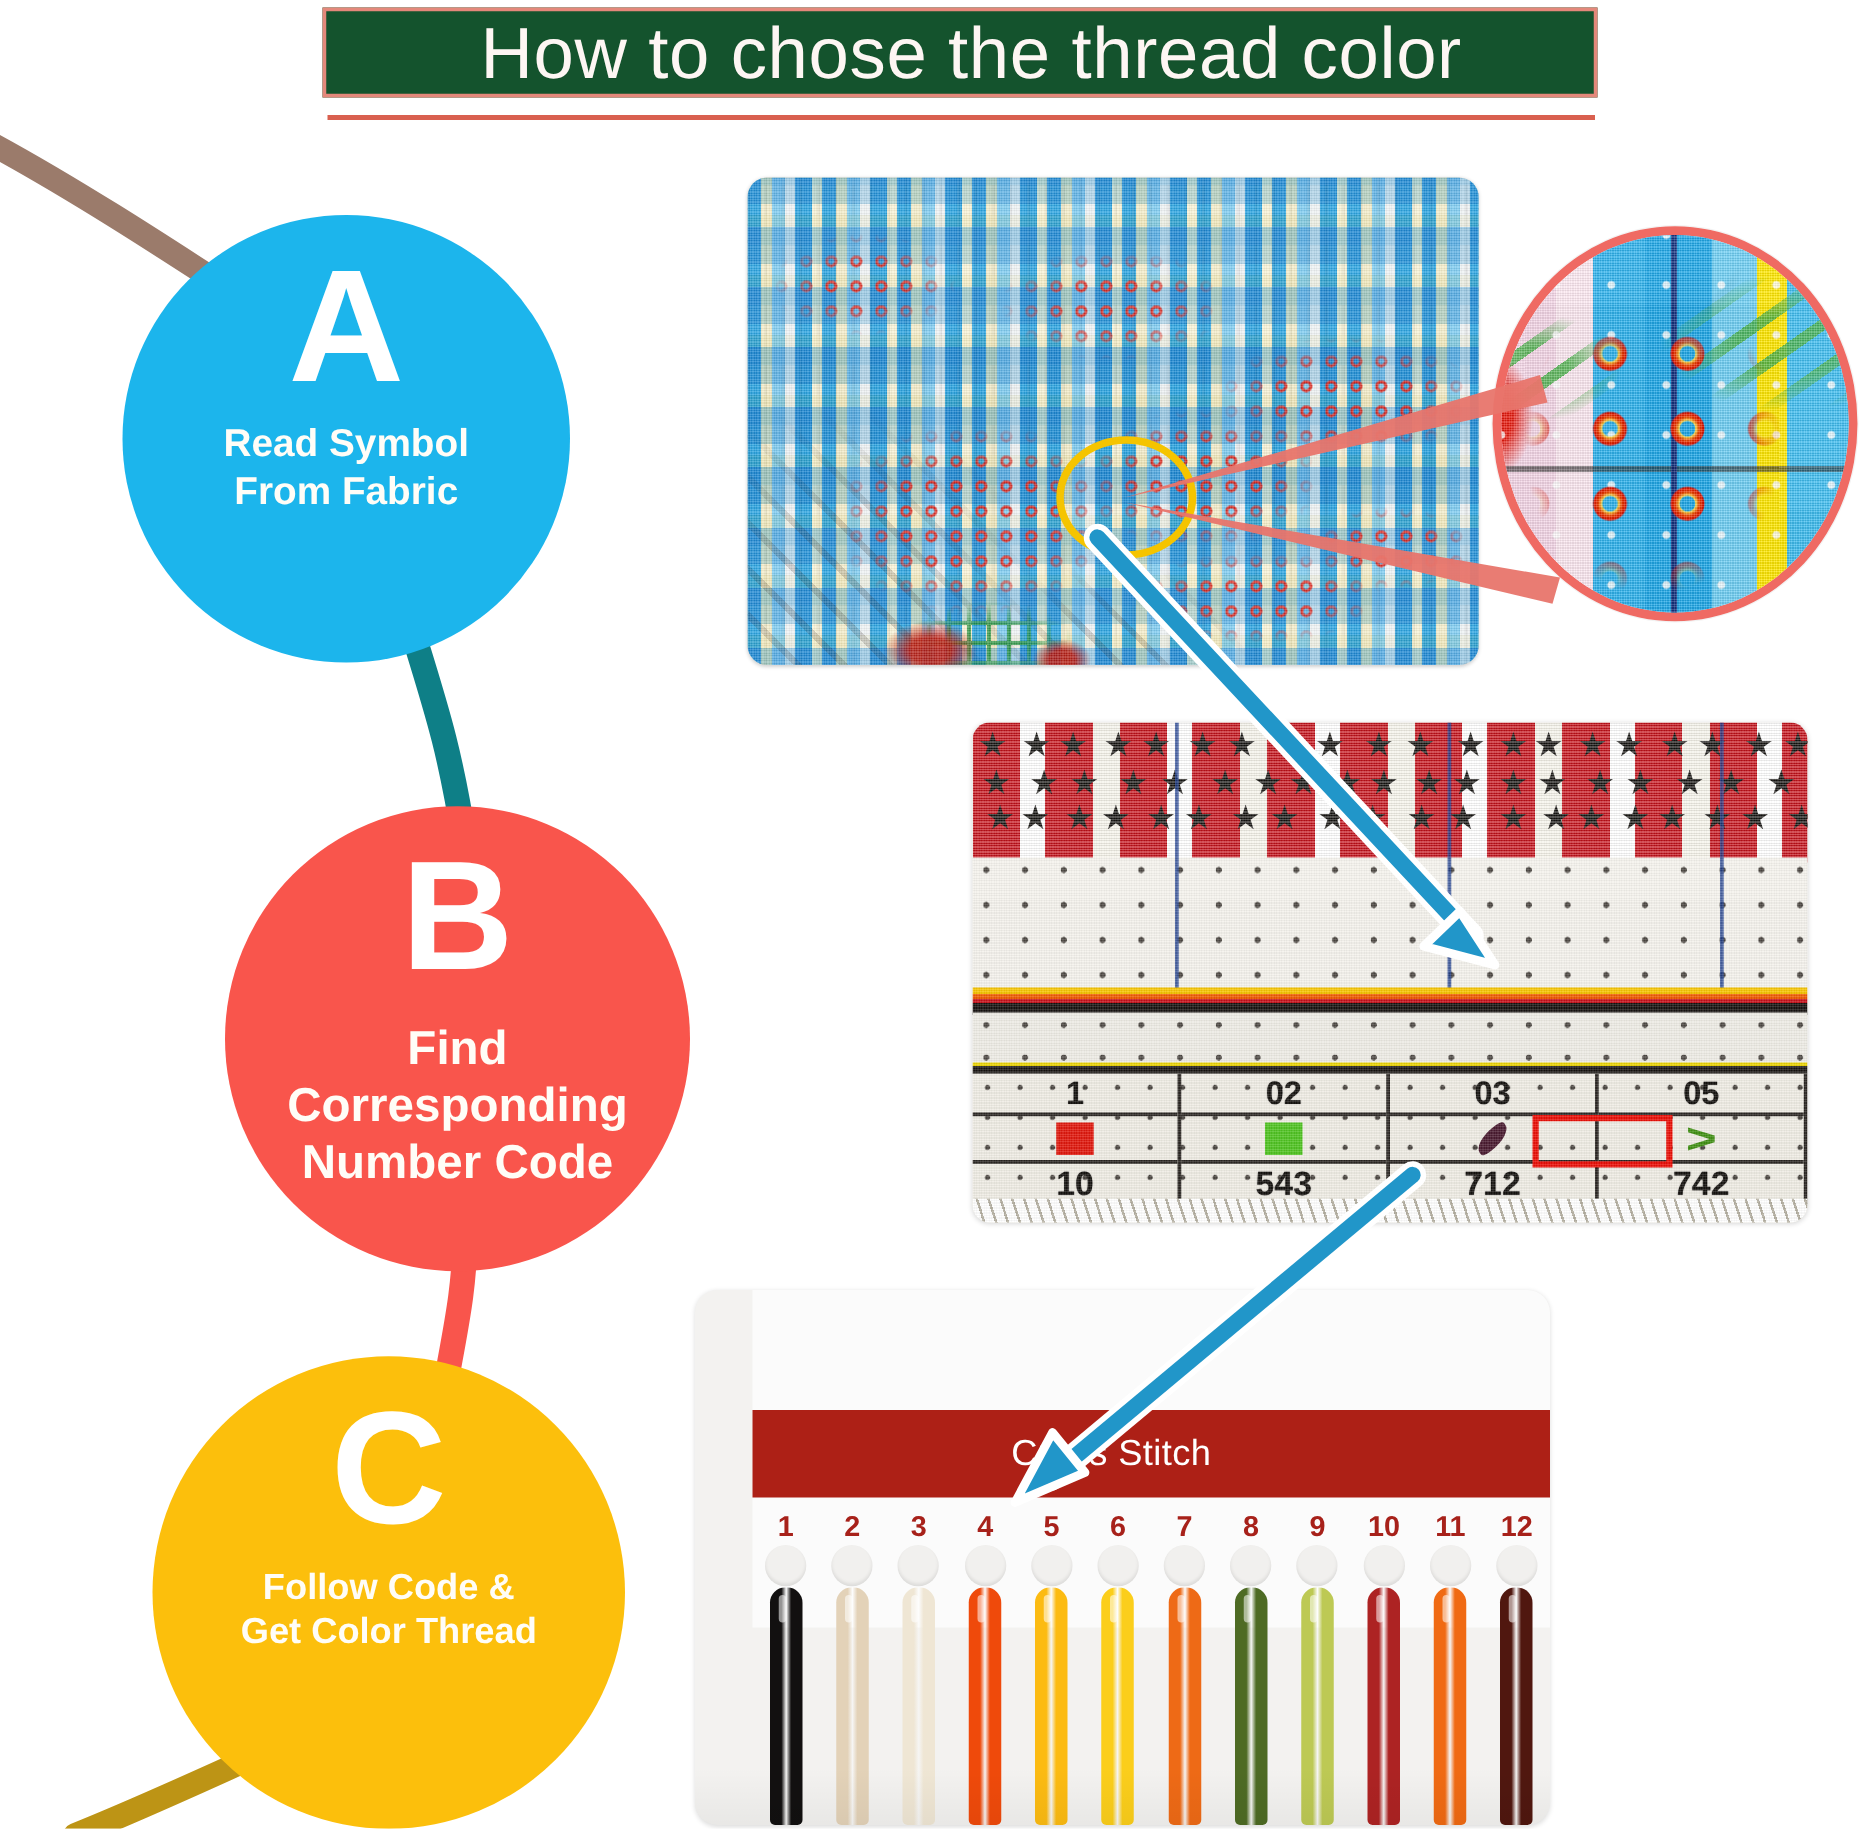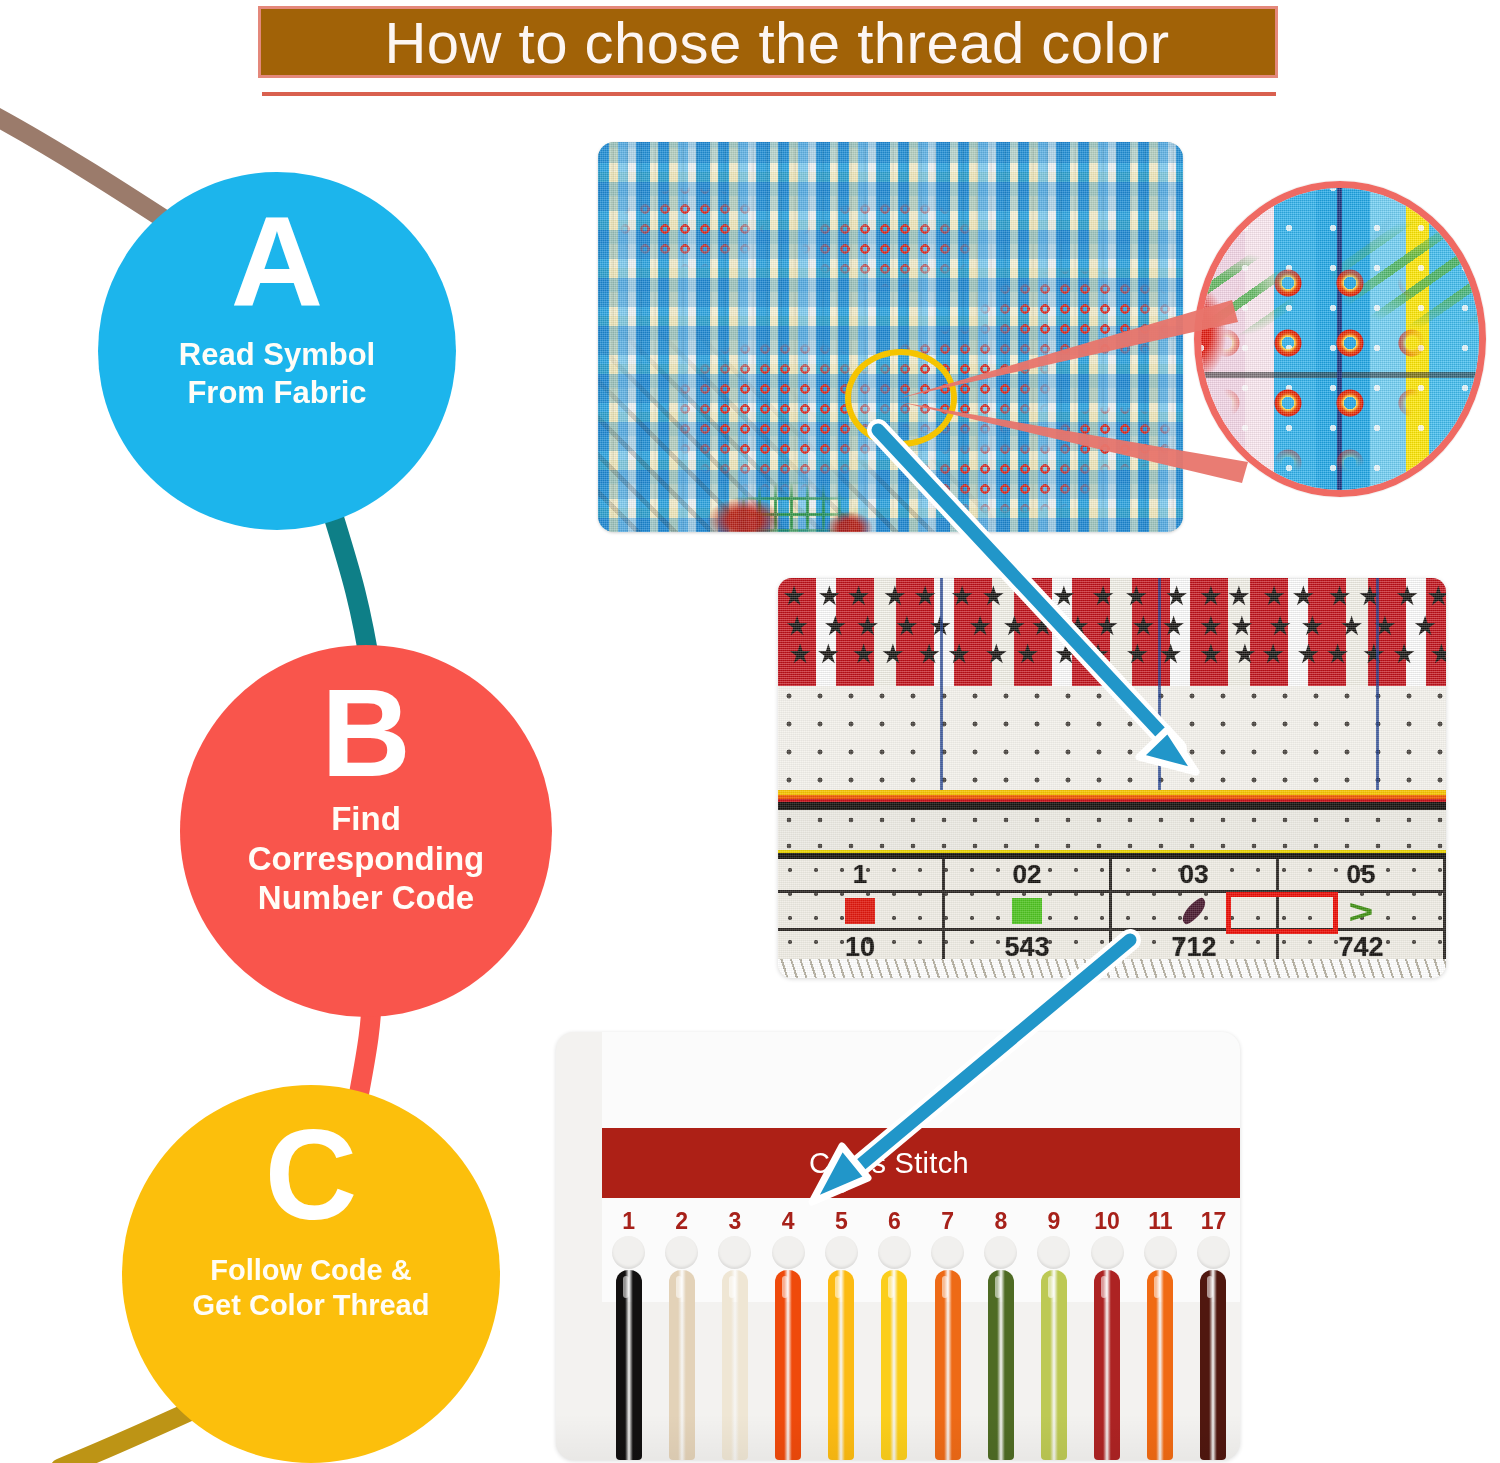--- a/index.html
+++ b/index.html
@@ -45,21 +45,21 @@
   }
   .step-label{
     margin-top:10px; font-size:30px; font-weight:700; line-height:1.22;
     color:#fffdf7; padding:0 18px; white-space:pre-line;
   }
 
   #circle-a{ left:98px; top:172px; width:358px; height:358px; background:#1cb5ec; }
   #circle-b{ left:180px; top:645px; width:372px; height:372px; background:#f9554c; }
   #circle-a .step-label{ font-size:31px; }
   #circle-b .step-letter{ font-size:124px; }
-  #circle-b .step-label{ font-size:33px; margin-top:4px; line-height:1.2; }
+  #circle-b .step-label{ font-size:38px; margin-top:22px; line-height:1.2; }
   #circle-c{ left:122px; top:1085px; width:378px; height:378px; background:#fcbf0c; }
   #circle-c .step-letter{ font-size:128px; }
   #circle-c .step-label{ font-size:29px; margin-top:14px; }
 
   
   .photo-panel{ position:absolute; border-radius:16px; overflow:hidden; }
 
   
   #fabric-panel{
     left:598px; top:142px; width:585px; height:390px;
@@ -370,21 +370,21 @@
     position:absolute; left:0; bottom:0; width:100%; height:46px;
     background:linear-gradient(180deg, rgba(0,0,0,0) 0%, rgba(0,0,0,.045) 100%);
   }
 
   
   #arrow-svg{ position:absolute; left:0; top:0; width:1500px; height:1463px; pointer-events:none; }
 </style>
 </head>
 <body>
 
-<div id="title-banner" style="background: #a16207; padding-left: 18px;">
+<div id="title-banner" style="background: #14532d; padding-left: 18px;">
   <span id="title-text" style="color: rgb(253, 246, 243);">How to chose the thread color</span>
 </div>
 <div id="title-rule" style="background: rgb(217, 96, 79);"></div>
 
 <svg id="connector-svg" viewBox="0 0 1500 1463">
 
   <path d="M -20 108 C 60 150, 150 210, 230 262" stroke="#9b7b6b" stroke-width="19" fill="none" stroke-linecap="round"></path>
 
   <path d="M 330 505 C 350 570, 360 600, 372 676" stroke="#0e7f87" stroke-width="20" fill="none" stroke-linecap="round"></path>
 
@@ -559,21 +559,21 @@
       <div class="tn-cell" style="color: rgb(167, 33, 26);">2</div>
       <div class="tn-cell" style="color: rgb(167, 33, 26);">3</div>
       <div class="tn-cell" style="color: rgb(167, 33, 26);">4</div>
       <div class="tn-cell" style="color: rgb(167, 33, 26);">5</div>
       <div class="tn-cell" style="color: rgb(167, 33, 26);">6</div>
       <div class="tn-cell" style="color: rgb(167, 33, 26);">7</div>
       <div class="tn-cell" style="color: rgb(167, 33, 26);">8</div>
       <div class="tn-cell" style="color: rgb(167, 33, 26);">9</div>
       <div class="tn-cell" style="color: rgb(167, 33, 26);">10</div>
       <div class="tn-cell" style="color: rgb(167, 33, 26);">11</div>
-      <div class="tn-cell" style="color: rgb(167, 33, 26);">17</div>
+      <div class="tn-cell" style="color: rgb(167, 33, 26);">12</div>
     </div>
     <div id="thread-holes">
       <div class="th-cell">
           <span class="hole"></span>
         </div>
       <div class="th-cell">
           <span class="hole"></span>
         </div>
       <div class="th-cell">
           <span class="hole"></span>

